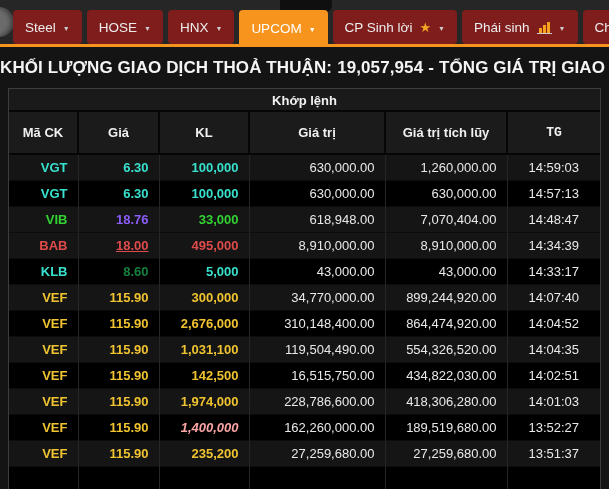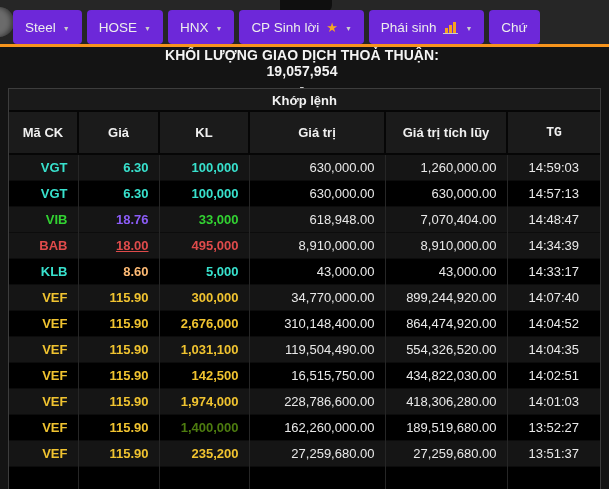--- a/index.html
+++ b/index.html
@@ -23,40 +23,39 @@
     position:absolute; left:-16px; top:7px; width:30px; height:30px;
     border-radius:50%; background:#6b6b6b;
     box-shadow:inset -3px 0 5px rgba(0,0,0,.45);
   }
   .tabs {
     position:absolute; left:13px; bottom:-3px; display:flex;
     align-items:flex-end; gap:5px;
   }
   .tab {
     height:34px; margin-bottom:3px; padding:0 12px; border-radius:4px;
-    background:#6d28d9; color:#ededed; font-size:13.5px;
+    background:#7f1d1d; color:#ededed; font-size:13.5px;
     display:flex; align-items:center; gap:7px; white-space:nowrap;
     cursor:pointer;
   }
   .tab .arrow { font-size:7px; color:#cccccc; padding-top:2px; }
   .tab .star { color:#f5a623; font-size:13px; }
   .tab .chart { display:flex; align-items:flex-end; }
   .tab.active {
     background:#f7941d; color:#ffffff; height:37px; margin-bottom:0;
     border-radius:4px 4px 0 0;
   }
   .tab.active .arrow { color:#ffffff; }
 
   
   .ticker {
     height:41px; background:#141414; color:#f4f4f4;
-    font-size:14px; font-weight:bold; white-space:nowrap;
+    font-size:17px; font-weight:bold; white-space:nowrap;
     display:flex; align-items:center; overflow:hidden;
     letter-spacing:.1px;
-    flex-direction:column;
   }
   .ticker span { margin-right:5px; }
 
   
   .table-wrap {
     margin-left:8px; width:593px;
     border:1px solid #3d3d3d; background:#000;
   }
   .ttitle {
     height:23px; line-height:23px; text-align:center;
@@ -94,20 +93,24 @@
       <div class="tab">
         <span>Steel</span>
         <span class="arrow">▼</span>
       </div>
       <div class="tab">
         <span>HOSE</span>
         <span class="arrow">▼</span>
       </div>
       <div class="tab">
         <span>HNX</span>
+        <span class="arrow">▼</span>
+      </div>
+      <div class="tab active">
+        <span>UPCOM</span>
         <span class="arrow">▼</span>
       </div>
       <div class="tab">
         <span>CP Sinh lời</span>
         <span class="star">★</span>
         <span class="arrow">▼</span>
       </div>
       <div class="tab">
         <span>Phái sinh</span>
         <span class="chart">
@@ -183,21 +186,21 @@
         <tr class="odd">
           <td class="em" style="color: rgb(223, 75, 75);">BAB</td>
           <td class="em" style="color: rgb(223, 75, 75); text-decoration: underline;">18.00</td>
           <td class="em" style="color: rgb(223, 75, 75);">495,000</td>
           <td>8,910,000.00</td>
           <td>8,910,000.00</td>
           <td class="tg">14:34:39</td>
         </tr>
         <tr class="even">
           <td class="em" style="color: rgb(56, 225, 205); padding-left: 20px;">KLB</td>
-          <td class="em" style="color: #fdba74;">8.60</td>
+          <td class="em" style="color: #15803d;">8.60</td>
           <td class="em" style="color: rgb(56, 225, 205);">5,000</td>
           <td>43,000.00</td>
           <td>43,000.00</td>
           <td class="tg">14:33:17</td>
         </tr>
         <tr class="odd">
           <td class="em" style="color: rgb(240, 195, 48);">VEF</td>
           <td class="em" style="color: rgb(240, 195, 48);">115.90</td>
           <td class="em" style="color: rgb(240, 195, 48);">300,000</td>
           <td>34,770,000.00</td>
@@ -232,21 +235,21 @@
           <td class="em" style="color: rgb(240, 195, 48);">VEF</td>
           <td class="em" style="color: rgb(240, 195, 48);">115.90</td>
           <td class="em" style="color: rgb(240, 195, 48);">1,974,000</td>
           <td>228,786,600.00</td>
           <td>418,306,280.00</td>
           <td class="tg">14:01:03</td>
         </tr>
         <tr class="even">
           <td class="em" style="color: rgb(240, 195, 48);">VEF</td>
           <td class="em" style="color: rgb(240, 195, 48);">115.90</td>
-          <td class="em" style="color: #4d7c0f;">1,400,000</td>
+          <td class="em" style="color: #fca5a5; font-style: italic;">1,400,000</td>
           <td>162,260,000.00</td>
           <td>189,519,680.00</td>
           <td class="tg">13:52:27</td>
         </tr>
         <tr class="odd">
           <td class="em" style="color: rgb(240, 195, 48);">VEF</td>
           <td class="em" style="color: rgb(240, 195, 48);">115.90</td>
           <td class="em" style="color: rgb(240, 195, 48);">235,200</td>
           <td>27,259,680.00</td>
           <td>27,259,680.00</td>

